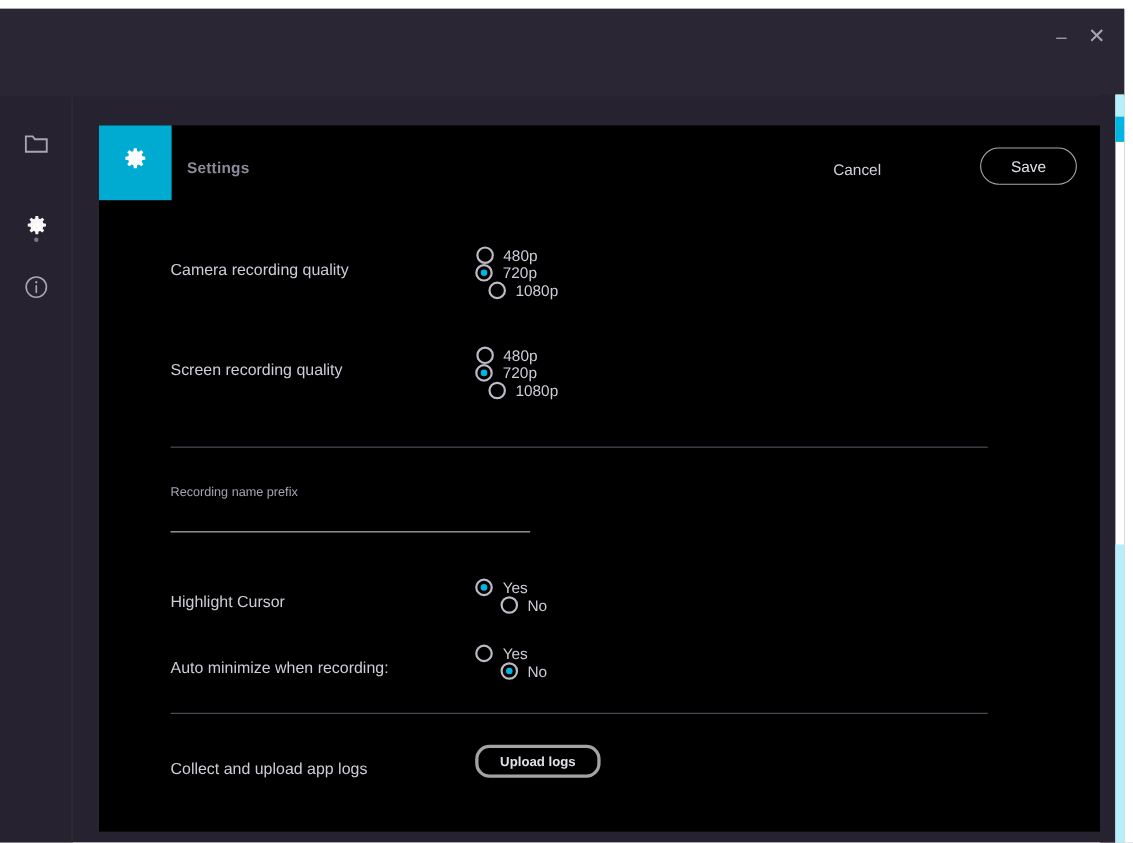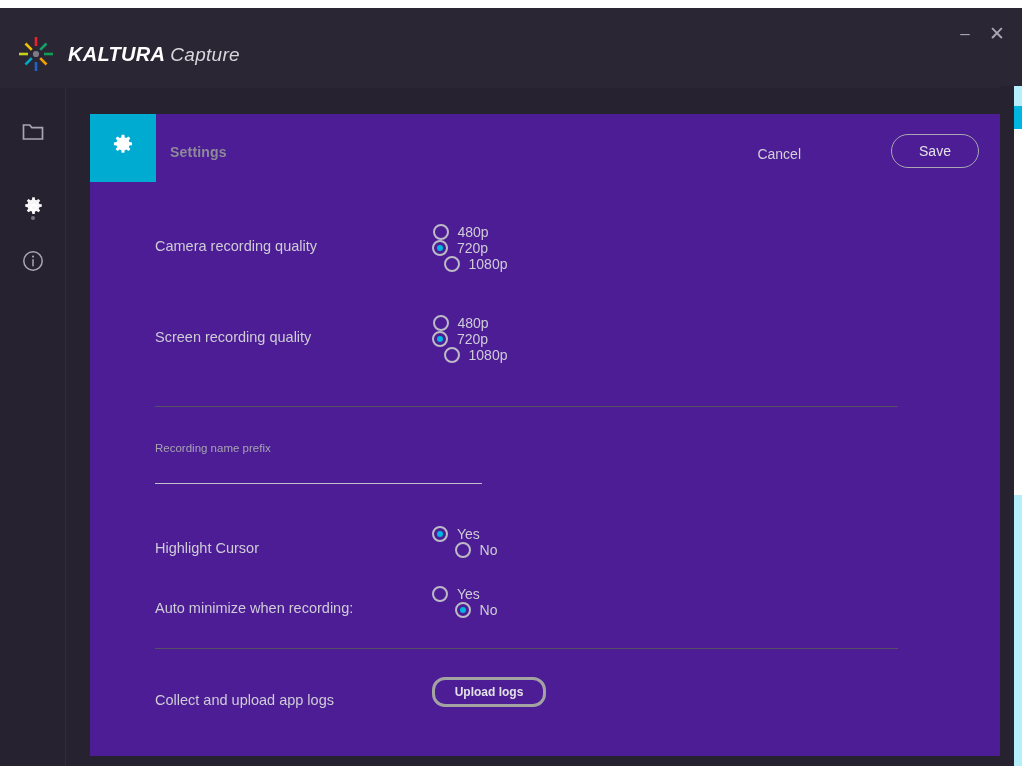--- a/index.html
+++ b/index.html
@@ -145,21 +145,21 @@
     background: #7b7687;
   }
 
   
   .content {
     position: absolute;
     left: 90px;
     top: 106px;
     width: 910px;
     height: 642px;
-    background: #4c1d95;
+    background: #000000;
   }
 
   
   .settings-header {
     position: relative;
     height: 64px;
   }
 
   .gear-tile {
     position: absolute;
@@ -361,40 +361,20 @@
 </style>
 </head>
 <body>
 
 <div id="app">
 
   <div class="window">
 
     <div class="titlebar">
 
-      <div class="brand">
-        <span class="logo-mark">
-          <svg width="36" height="36" viewBox="0 0 36 36">
-            <g stroke-width="2.6" stroke-linecap="butt">
-              <line x1="18" y1="1" x2="18" y2="10" stroke="#e8232a"></line>
-              <line x1="28.5" y1="7.5" x2="22.2" y2="13.8" stroke="#14a06a"></line>
-              <line x1="35" y1="18" x2="26" y2="18" stroke="#0f9d58"></line>
-              <line x1="28.5" y1="28.5" x2="22.2" y2="22.2" stroke="#f2a000"></line>
-              <line x1="18" y1="35" x2="18" y2="26" stroke="#1d63c9"></line>
-              <line x1="7.5" y1="28.5" x2="13.8" y2="22.2" stroke="#00a8c6"></line>
-              <line x1="1" y1="18" x2="10" y2="18" stroke="#c5d11a"></line>
-              <line x1="7.5" y1="7.5" x2="13.8" y2="13.8" stroke="#f0c000"></line>
-            </g>
-            <circle cx="18" cy="18" r="3.1" fill="#7e7a87"></circle>
-          </svg>
-        </span>
-        <span class="brand-text">
-          <span class="brand-kaltura">KALTURA</span><span class="brand-capture">Capture</span>
-        </span>
-      </div>
 
 
       <button class="win-ctrl win-min">–</button>
 
       <button class="win-ctrl win-close">✕</button>
     </div>
 
     <div class="rail">
 
       <div class="rail-item rail-folder">

